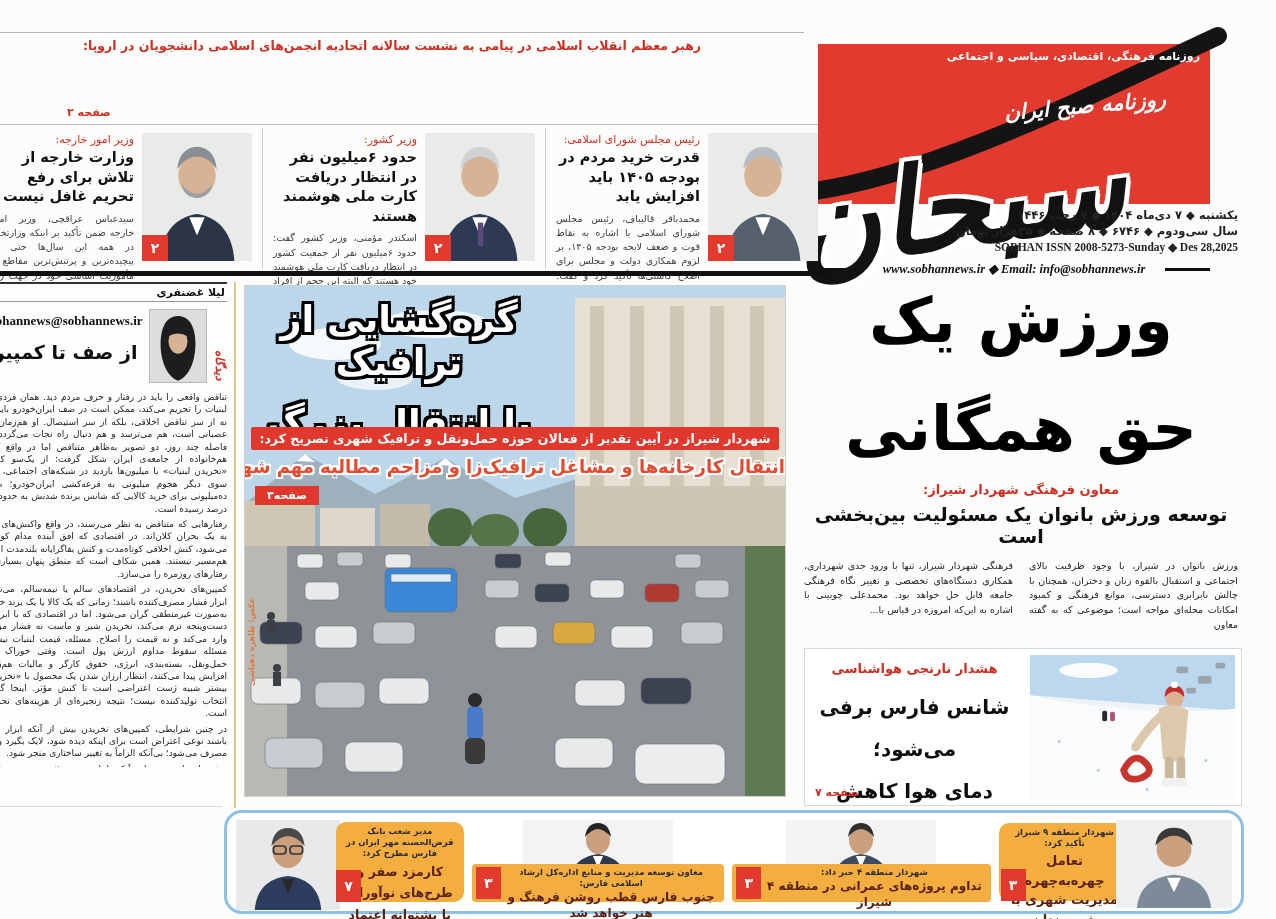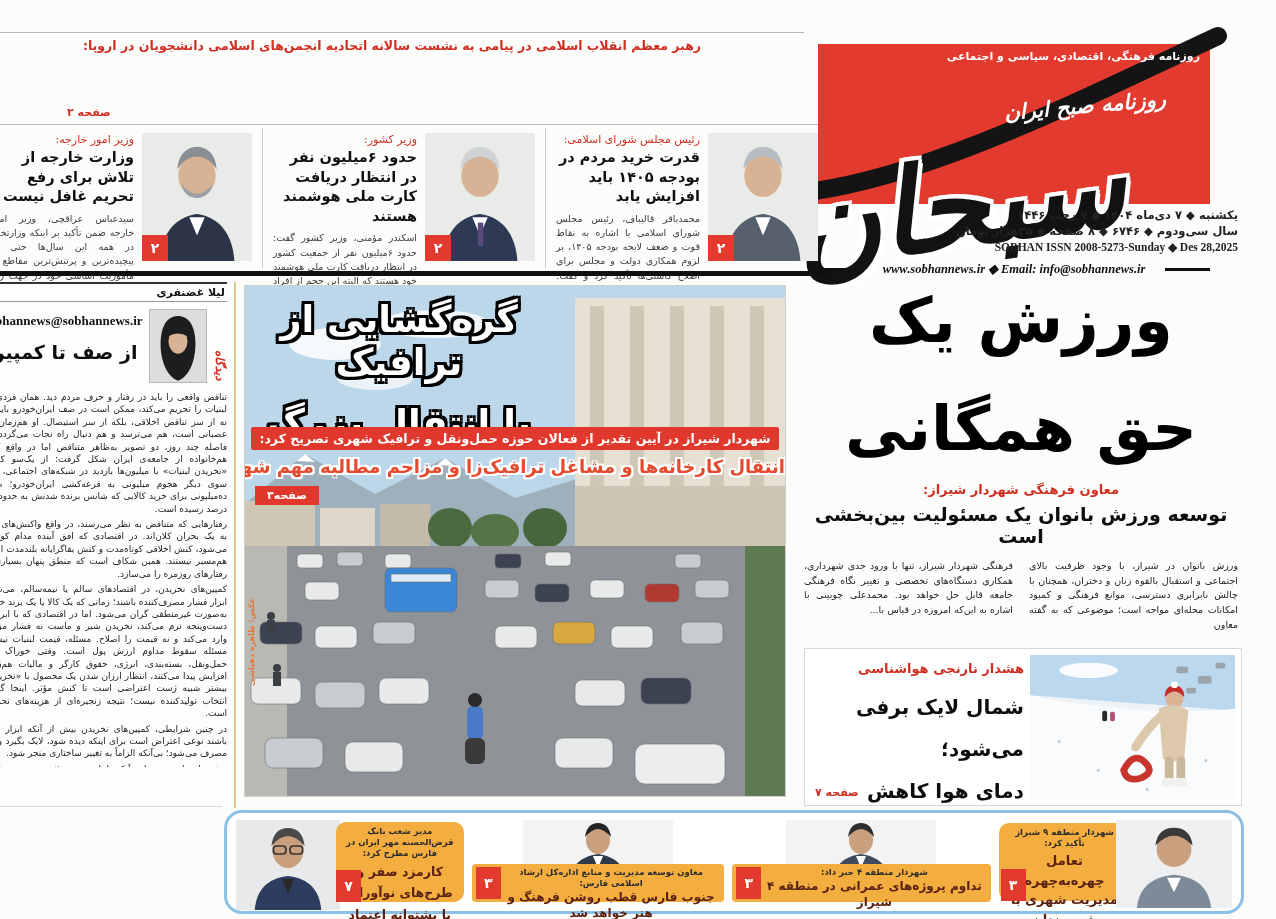--- a/index.html
+++ b/index.html
@@ -77,21 +77,21 @@
   .sp-kicker{margin-top:22px;color:#cf2e21;font-size:13px;font-weight:700;}
   .sp-subhead{margin-top:6px;font-size:19px;font-weight:900;color:#0d0d0d;}
   .sp-body{margin-top:12px;column-count:2;column-gap:16px;text-align:justify;font-size:9.5px;line-height:1.55;color:#222;height:84px;overflow:hidden;padding:0 6px;}
   .sp-body p{margin:0;}
   .sp-pageref{text-align:left;color:#cf2e21;font-size:11px;font-weight:700;margin:2px 10px 0;}
 
   
   #weather{left:832px;top:648px;width:438px;height:158px;border:1px solid #d8d8d8;display:flex;box-sizing:border-box;background:#fff;}
   .w-photo{width:205px;min-width:205px;margin:6px;position:relative;}
   .w-photo svg{width:100%;height:100%;display:block;}
-  .w-text{flex:1;position:relative;text-align:right;padding-top:12px;}
+  .w-text{flex:1;position:relative;text-align:center;padding-top:12px;}
   .w-kicker{color:#cf2e21;font-size:13px;font-weight:700;margin-bottom:10px;}
   .w-headline{font-size:20px;font-weight:900;color:#0d0d0d;line-height:2.1;}
   .w-pageref{position:absolute;left:10px;bottom:6px;color:#cf2e21;font-size:11px;font-weight:700;}
 
   
   #rule-bl{left:0;top:806px;width:250px;background:#ddd;}
   #strip{left:252px;top:810px;width:1020px;height:104px;border:3px solid #8cc0e6;border-radius:18px;background:#fff;
          display:flex;align-items:stretch;gap:8px;padding:5px 9px;box-sizing:border-box;}
   .card{position:relative;}
   .card .pvwrap{position:absolute;background:#eceeec;}
@@ -359,21 +359,21 @@
           <rect x="150" y="106" width="9" height="26" rx="4" fill="#c9b89b"></rect>
           <rect x="135" y="128" width="13" height="9" rx="4" fill="#f0f0f0"></rect>
           <rect x="148" y="128" width="13" height="9" rx="4" fill="#f0f0f0"></rect>
           <path d="M96,120 q10,-20 22,-8 q10,10 -4,16 q-15,5 -18,-8" stroke="#c8342b" stroke-width="7" fill="none" stroke-linecap="round"></path>
         </g>
       </svg>
     </div>
     <div class="w-text">
       <div class="w-kicker">هشدار نارنجی هواشناسی</div>
       <div class="w-headline">
-        <div>شمال لایک برفی می‌شود؛</div>
+        <div>شانس فارس برفی می‌شود؛</div>
         <div>دمای هوا کاهش می‌یابد</div>
       </div>
       <div class="w-pageref">صفحه ۷</div>
     </div>
   </div>
 
   <div class="abs hr" id="rule-bl"></div>
   <div class="abs" id="strip">
 
     <div class="card" id="card-1">

